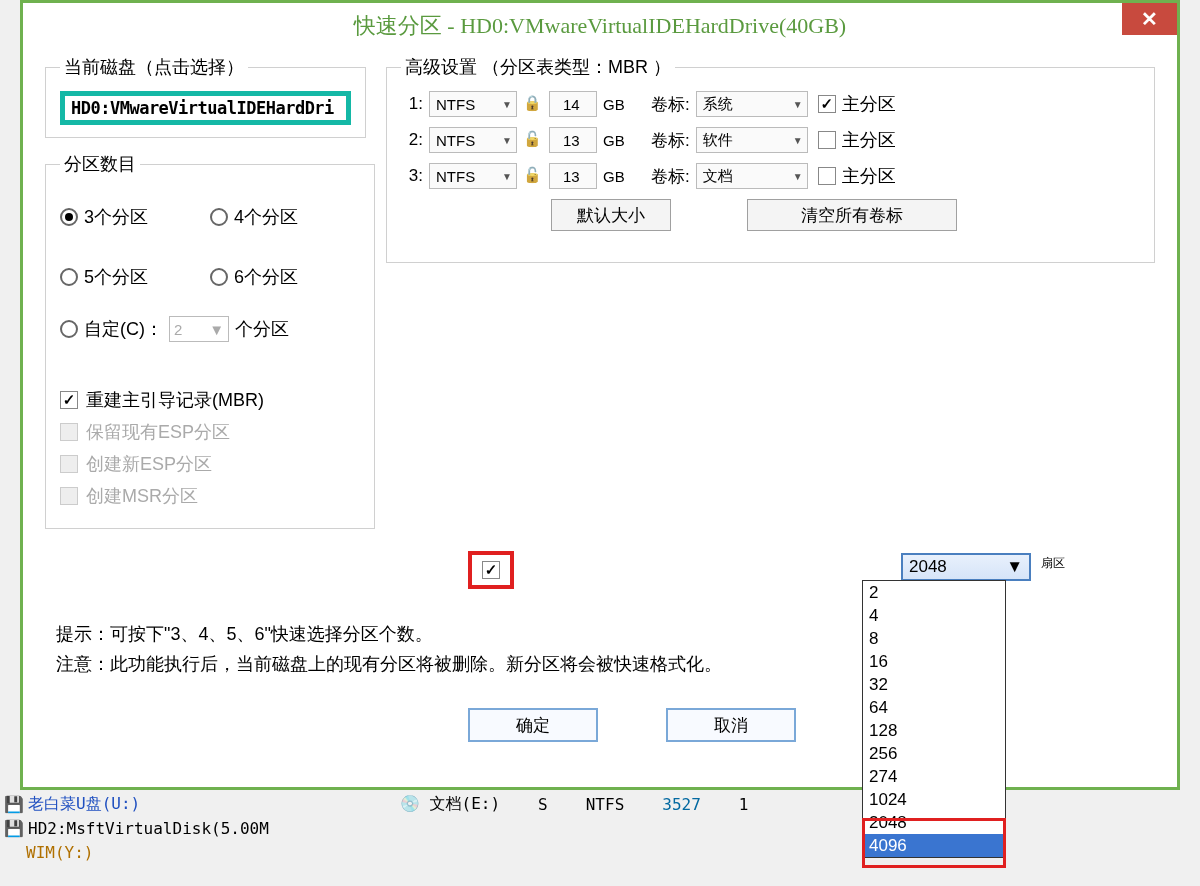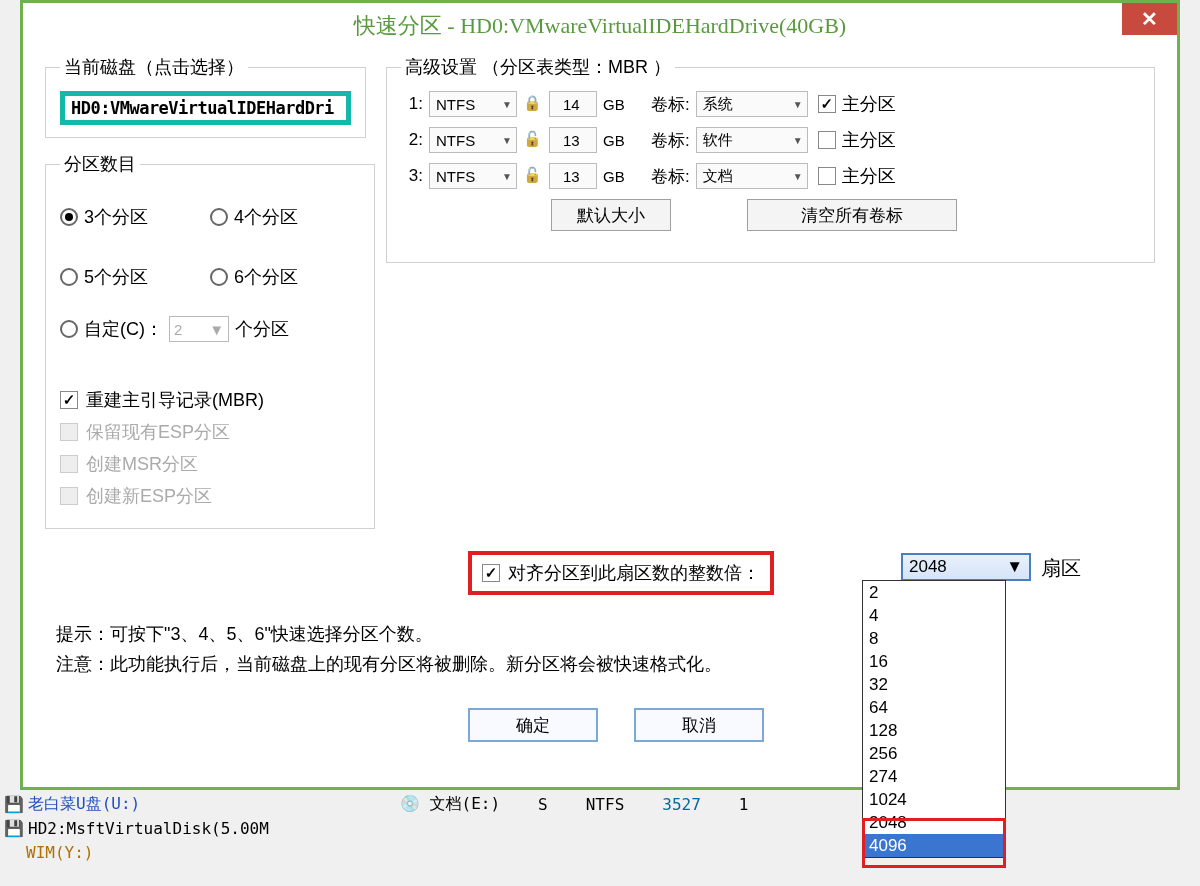--- a/index.html
+++ b/index.html
@@ -30,27 +30,27 @@
 .fs-select { width: 88px; }
 .lock-icon { width: 20px; height: 20px; display: inline-block; font-size: 15px; color: #555; text-align: center; filter: grayscale(0.3); }
 .size-input { width: 48px; height: 26px; border: 1px solid #bbb; padding: 0 13px; font-size: 15px; background: #fafafa; }
 .unit { width: 28px; font-size: 15px; }
 .vol-label { margin-left: 14px; }
 .vol-select { width: 112px; }
 .btn { height: 32px; border: 1px solid #a0a0a0; background: #f4f4f4; cursor: pointer; display: inline-flex; align-items: center; justify-content: center; font-size: 17px; padding: 0 14px; }
 .btn-group2 { display: flex; gap: 16px; margin-top: 4px; }
 .align-box { border: 4px solid #e02020; padding: 6px 10px; display: inline-flex; align-items: center; gap: 8px; position: absolute; left: 445px; top: 548px; }
 .sector-select { width: 130px; height: 28px; border: 2px solid #4a7fbf; background: linear-gradient(#e8f0fc, #d6e4f8); display: flex; align-items: center; justify-content: space-between; padding: 0 6px; cursor: pointer; position: absolute; left: 878px; top: 550px; font-size: 17px; }
-.sector-label { position: absolute; left: 1018px; top: 552px; font-size: 20px; }
+.sector-label { position: absolute; left: 1018px; top: 552px; font-size: 12px; }
 .dropdown-open { position: absolute; left: 862px; top: 580px; width: 144px; border: 1px solid #333; background: #fff; font-size: 17px; z-index: 10; max-height: 280px; overflow: hidden; }
 .dropdown-open .opt { padding: 0 6px; height: 23px; display: flex; align-items: center; cursor: pointer; }
 .dropdown-open .opt.hl { background: #3a75d0; color: #fff; }
 .red-box-bottom { position: absolute; left: 862px; top: 818px; width: 144px; height: 50px; border: 3px solid #e02020; pointer-events: none; z-index: 20; }
 .hint-block { position: absolute; left: 33px; top: 616px; font-size: 18px; line-height: 30px; }
-.bottom-btns { position: absolute; left: 445px; top: 705px; display: flex; gap: 36px; }
+.bottom-btns { position: absolute; left: 445px; top: 705px; display: flex; gap: 68px; }
 .bottom-btns .btn { width: 130px; height: 34px; border: 2px solid #7aa8d8; background: #f8faff; }
 .bg-app { position: absolute; left: 0; top: 792px; width: 1200px; height: 94px; font-size: 16px; font-family: monospace; }
 .bg-row { display: flex; align-items: center; height: 24px; padding: 0 4px; }
 .bg-icon { width: 24px; font-size: 16px; }
 .bg-table { position: absolute; left: 380px; top: 0; font-size: 16px; }
 .bg-table td { padding: 0 18px; }
 .label { font-size: 18px; }
 .adv-legend { font-size: 18px; }
 .custom-select-small { width: 60px; height: 26px; border: 1px solid #bbb; background: #fff; display: flex; align-items: center; justify-content: space-between; padding: 0 4px; color: #aaa; font-size: 15px; }
 </style>
@@ -135,25 +135,25 @@
           <div class="chk-row">
             <span class="checkbox checked"></span>
             <span class="label">重建主引导记录(MBR)</span>
           </div>
           <div class="chk-row">
             <span class="checkbox disabled"></span>
             <span class="label disabled">保留现有ESP分区</span>
           </div>
           <div class="chk-row">
             <span class="checkbox disabled"></span>
+            <span class="label disabled">创建新ESP分区</span>
+          </div>
+          <div class="chk-row">
+            <span class="checkbox disabled"></span>
             <span class="label disabled">创建MSR分区</span>
-          </div>
-          <div class="chk-row">
-            <span class="checkbox disabled"></span>
-            <span class="label disabled">创建新ESP分区</span>
           </div>
         </fieldset>
 
       </div>
 
       <div class="right-col">
         <fieldset style="height:208px">
           <legend class="adv-legend">高级设置 （分区表类型：MBR ）</legend>
 
           <div id="part-rows">
@@ -213,21 +213,20 @@
           <div class="btn-group2" style="margin-left:150px">
             <button class="btn" style="width:120px">默认大小</button>
             <button class="btn" style="width:210px;margin-left:60px">清空所有卷标</button>
           </div>
         </fieldset>
       </div>
     </div>
 
     <div class="align-box">
       <span class="checkbox checked"></span>
-      <span class="label">对齐分区到此扇区数的整数倍：</span>
     </div>
 
     <div class="sector-select">
       <span>2048</span>
       <span class="arrow">▼</span>
     </div>
     <span class="sector-label">扇区</span>
 
     <div class="hint-block">
       <div>提示：可按下"3、4、5、6"快速选择分区个数。</div>

